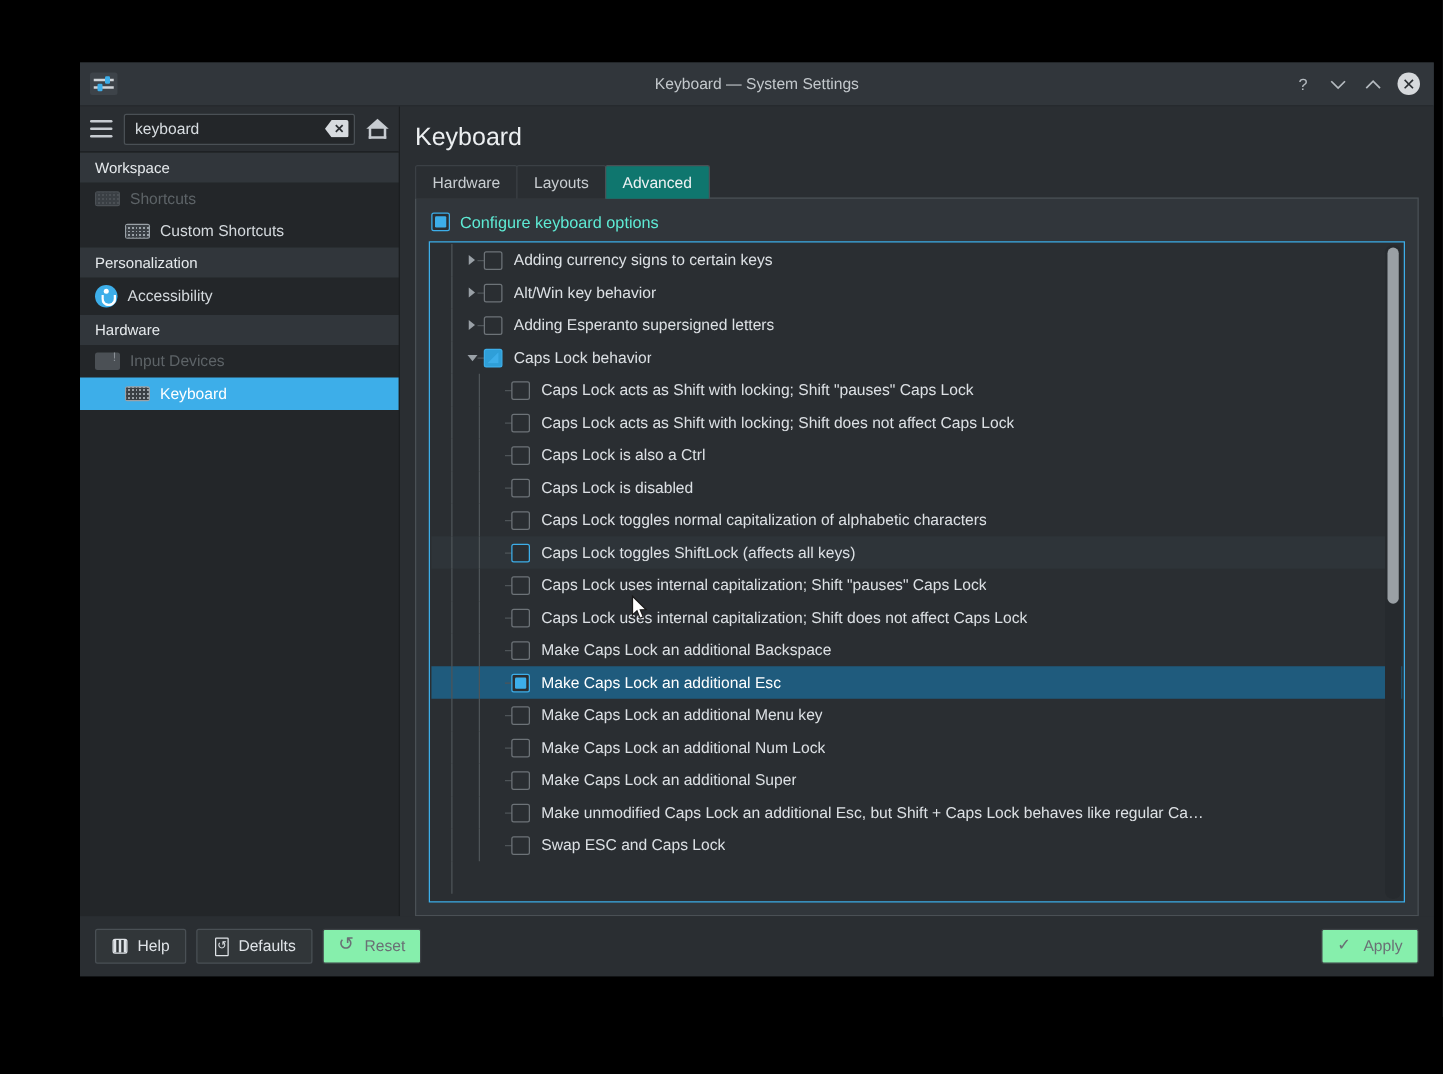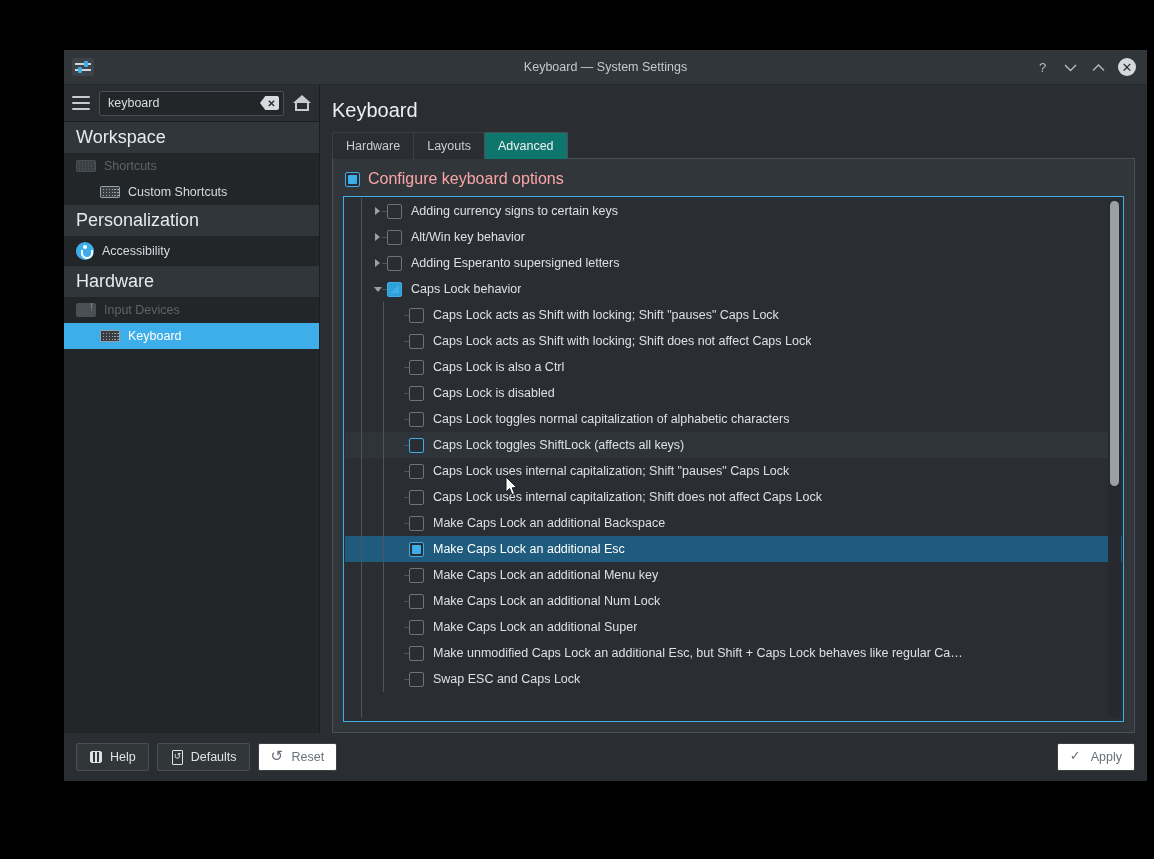--- a/index.html
+++ b/index.html
@@ -106,21 +106,21 @@
     border-bottom:8px solid #c7ccd1;
   }
   .home-icon .wall {
     position:absolute; left:2px; top:7px; width:14px; height:9px;
     border:2px solid #c7ccd1; border-top:none;
   }
 
   .side-list { flex:1; overflow:hidden; }
   .side-header {
     background: #31363b;
-    font-size: 18px; color: #e6eaed;
+    font-size: 12px; color: #e6eaed;
     padding: 5px 12px;
   }
   .side-item {
     display: flex; align-items: center; gap: 8px;
     padding: 6px 12px; font-size: 12.5px;
   }
   .side-item.disabled { color: #5d6367; }
   .side-item.normal { color: #d4d9dd; text-align: right; }
   .side-item.selected { background: #3daee9; color: #ffffff; }
   .side-item.indent { padding-left: 36px; }
@@ -182,21 +182,21 @@
 
   .panel {
     flex: 1; min-height: 0;
     background: #31363b;
     border: 1px solid #4a5055;
     padding: 9px 10px 10px 10px;
     display: flex; flex-direction: column;
     margin-top: -1px;
   }
   .cfg-row { display: flex; align-items: center; gap: 8px; padding: 2px 2px 8px 2px; }
-  .cfg-label { font-size: 16px; color: #fca5a5; }
+  .cfg-label { font-size: 13px; color: #5eead4; }
 
   
   .cb {
     width: 15px; height: 15px; flex: 0 0 auto;
     border: 1px solid #6d7378; background: #2a2e32; border-radius: 2px;
     position: relative;
   }
   .cb.checked { border-color: #3daee9; background: #2a2e32; }
   .cb.checked::after {
     content:""; position:absolute; inset:2px; background:#3daee9; border-radius:1px;
@@ -272,21 +272,21 @@
     display: flex; align-items: center;
     padding: 0 12px 0 12px; gap: 8px;
     background: #2a2e32;
   }
   .btn {
     display: flex; align-items: center; gap: 7px;
     height: 28px; padding: 0 12px;
     border: 1px solid #4a5055; border-radius: 2px;
     background: #313639; color: #dfe3e7; font-size: 12.5px;
   }
-  .btn.disabled { color: #6a7075; border-color: #3c4145; background: #ffffff; }
+  .btn.disabled { color: #6a7075; border-color: #3c4145; background: #86efac; }
   .btn.apply { margin-left: auto; }
   .ic { width: 14px; height: 14px; position: relative; flex: 0 0 auto; }
   .ic.help::before {
     content: ""; position: absolute; inset: 1px;
     border: 1.5px solid #dfe3e7; border-radius: 2px;
   }
   .ic.help::after {
     content: ""; position: absolute; left: 6px; top: 2px; width: 1.5px; height: 10px;
     background: #dfe3e7;
     box-shadow: -4px 0 0 0 #dfe3e7, 4px 0 0 0 #dfe3e7;

